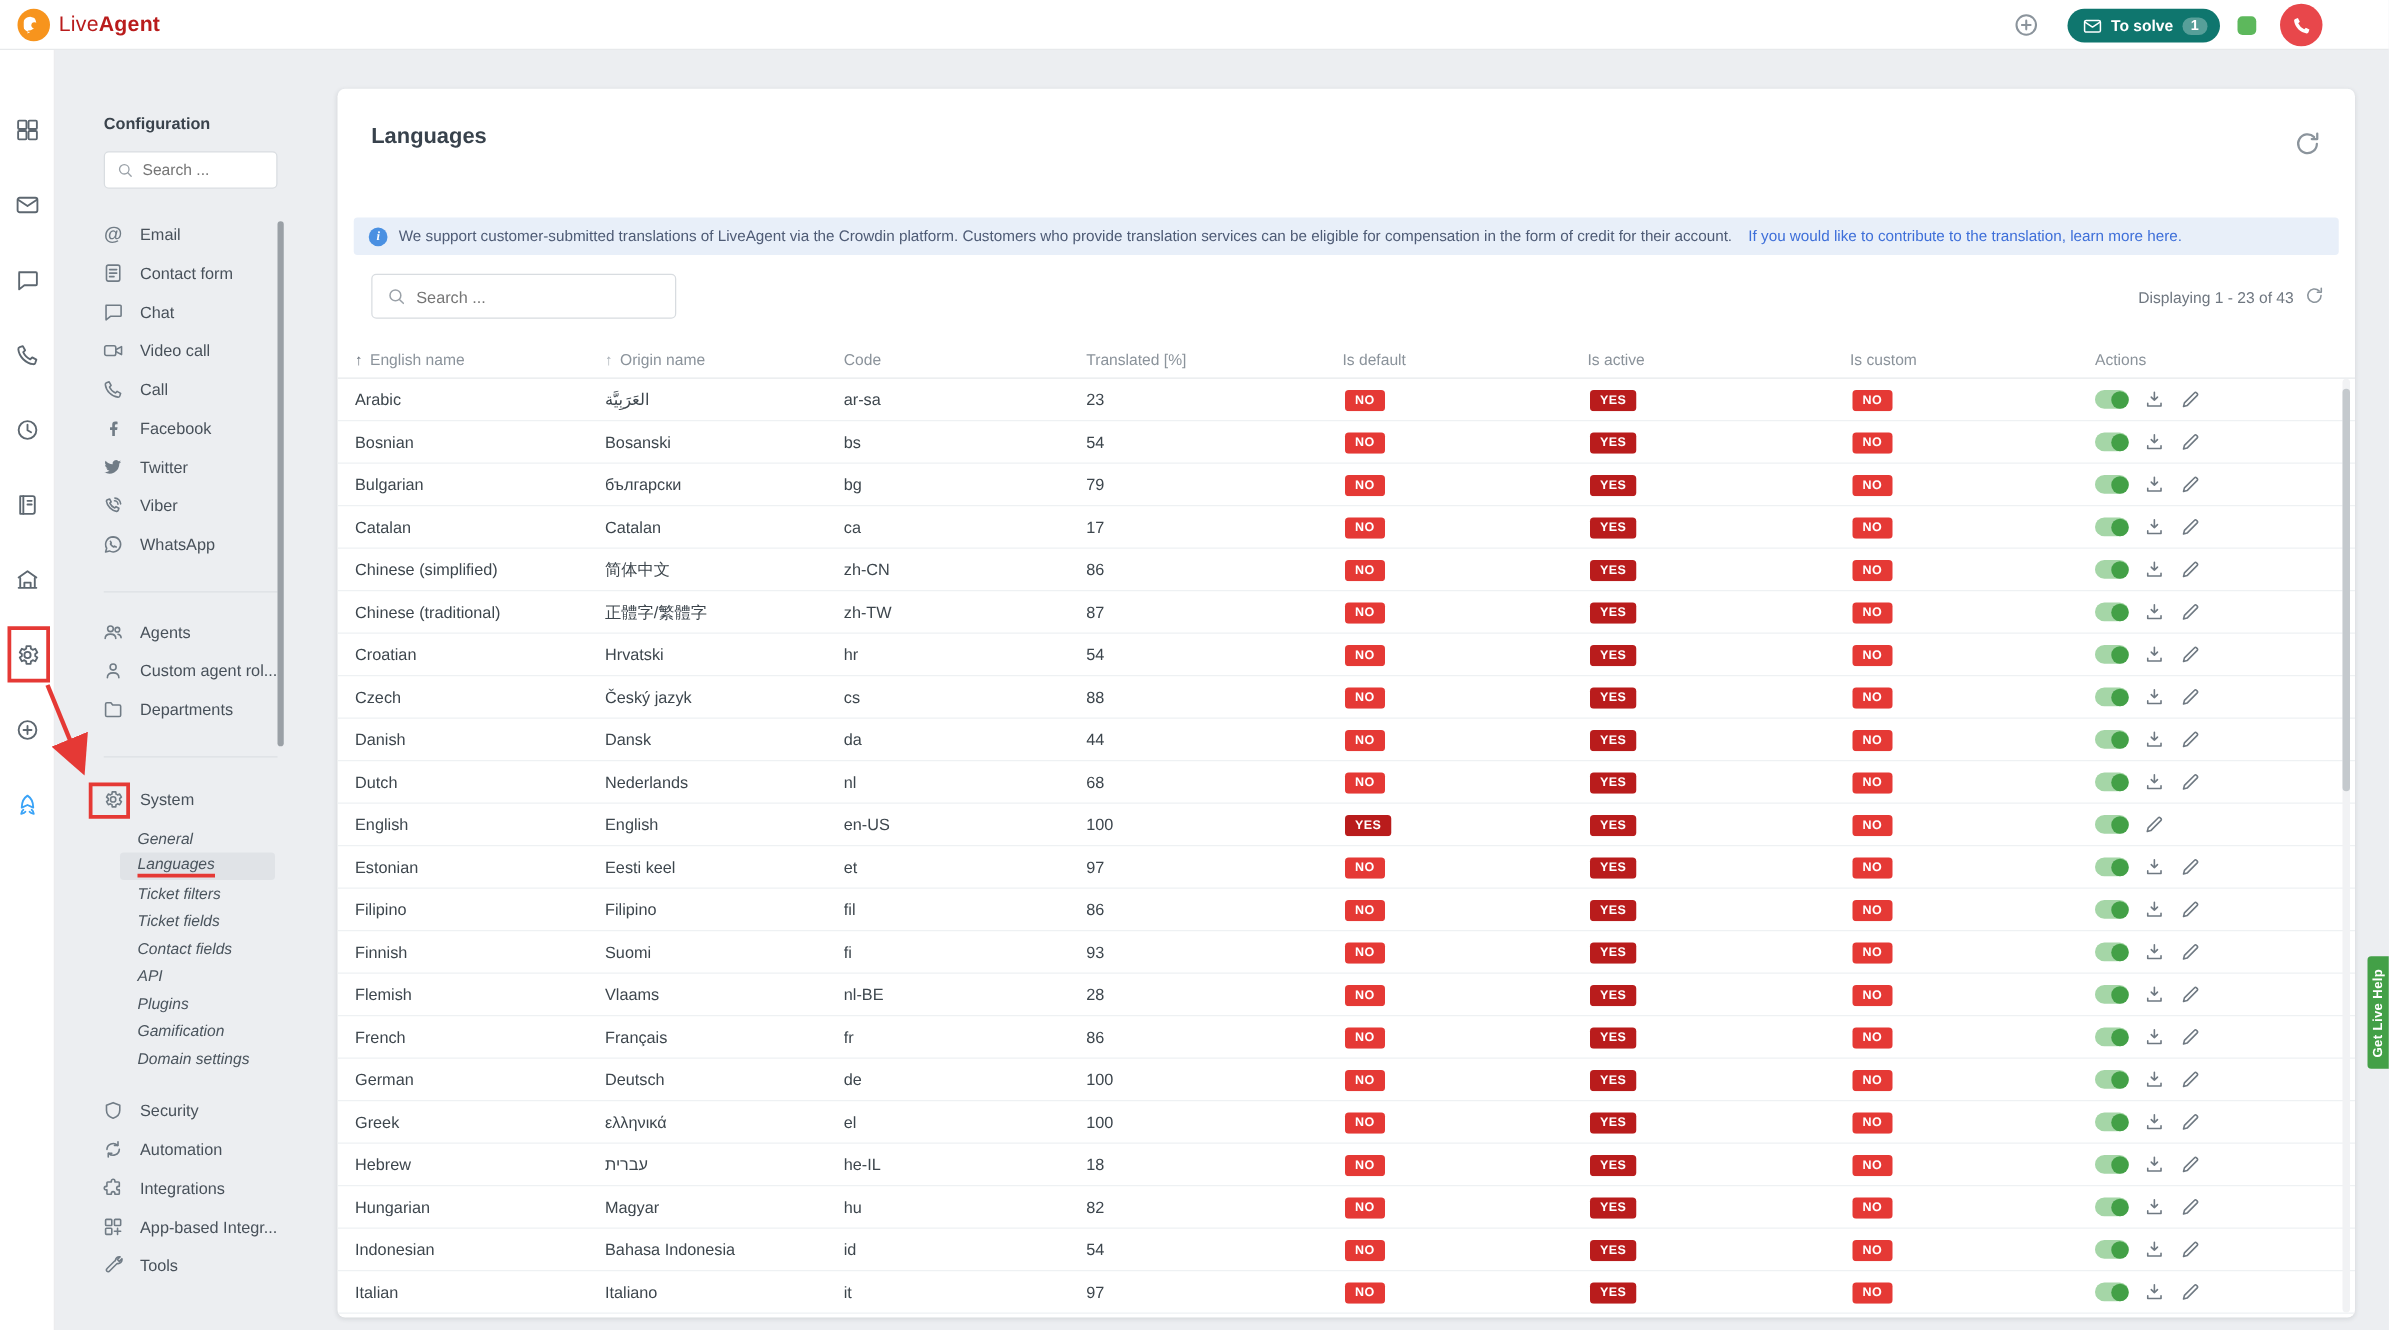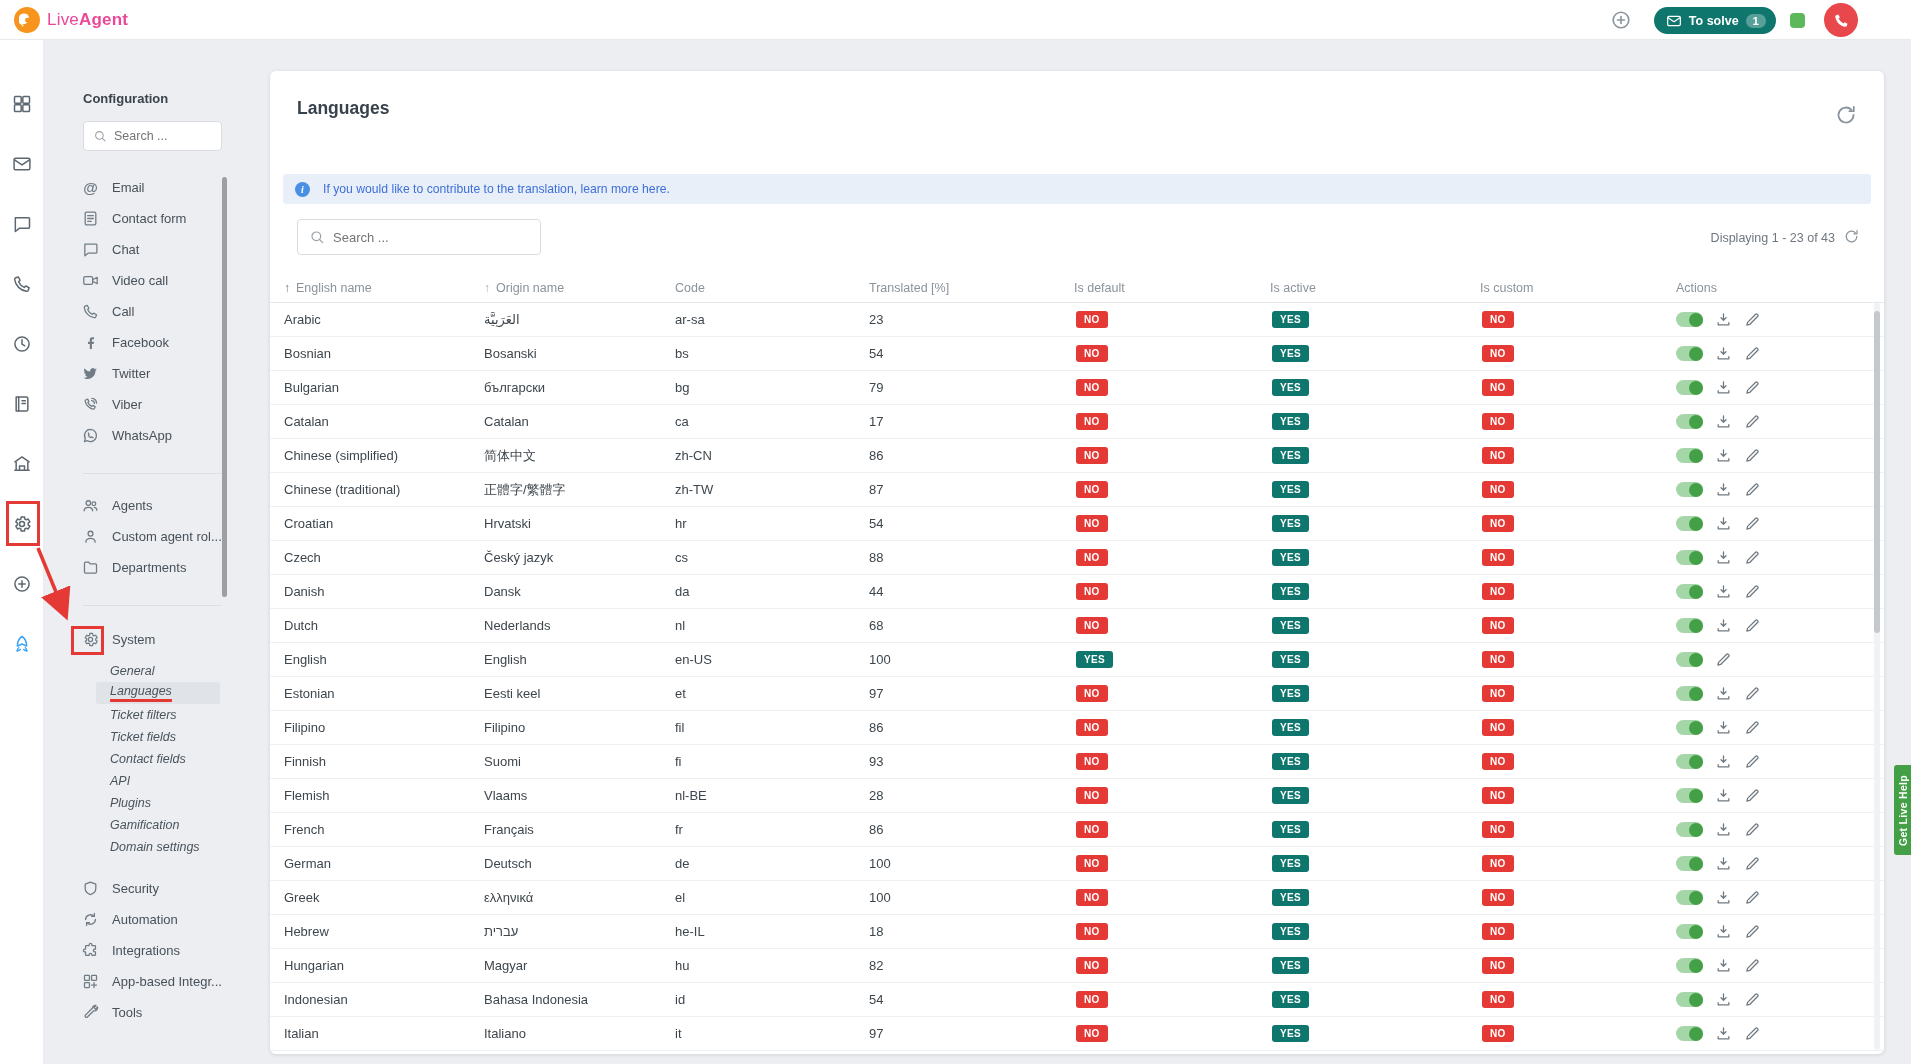--- a/index.html
+++ b/index.html
@@ -7,21 +7,21 @@
   html,body { width:1911px; height:1064px; overflow:hidden; background:#eceef1;
     font-family:"Liberation Sans","DejaVu Sans",sans-serif; }
 
   
   .topbar { position:absolute; left:0; top:0; width:1911px; height:40px; background:#fff;
     border-bottom:1px solid #e7e9eb; z-index:20; }
   .brand { position:absolute; left:14px; top:7px; display:flex; align-items:center; gap:7px; }
   .logo-disc { width:26px; height:26px; border-radius:50%; background:#f7941d; display:flex;
     align-items:center; justify-content:center; }
   .logo-disc svg { width:17px; height:17px; }
-  .brand-text { font-size:17px; color:#ec4899; letter-spacing:.2px; }
+  .brand-text { font-size:17px; color:#b91c1c; letter-spacing:.2px; }
   .brand-text b { font-weight:700; }
   .top-plus { position:absolute; right:279px; top:9px; width:22px; height:22px; color:#8b949c; cursor:pointer; }
   .pill-tosolve { position:absolute; right:135px; top:7px; height:27px; background:#0f766e; border-radius:14px;
     display:flex; align-items:center; gap:7px; padding:0 10px 0 12px; cursor:pointer; color:#fff; }
   .pill-tosolve .ic { width:16px; height:16px; }
   .pill-tosolve .lbl { font-size:12.5px; font-weight:700; }
   .pill-badge { background:rgba(255,255,255,.3); border-radius:9px; padding:1px 7px; font-size:11.5px; font-weight:700; }
   .top-green { position:absolute; right:106px; top:13px; width:15px; height:15px; border-radius:4px;
     background:#5db85c; cursor:pointer; }
   .top-red { position:absolute; right:53px; top:3px; width:34px; height:34px; border-radius:50%;
@@ -88,21 +88,21 @@
   .thead { position:absolute; left:0; right:0; top:202px; height:30px; border-bottom:1px solid #e6e9ec; }
   .th { font-size:12.5px; color:#8b939b; display:flex; align-items:center; gap:6px; white-space:nowrap; }
   .sort { color:#6f7780; font-size:12px; }
   .sort.dim { color:#a9b0b7; }
   .tbody { position:absolute; left:0; right:0; top:232px; bottom:0; overflow:hidden; }
   .trow { height:34px; border-bottom:1px solid #eef1f3; }
   .td { font-size:13px; color:#3d464d; white-space:nowrap; overflow:hidden; }
   .badge { display:inline-block; margin-left:2px; padding:3px 8px; border-radius:3px; font-size:10px;
     font-weight:700; color:#fff; letter-spacing:.3px; }
   .badge.no { background:#e53935; }
-  .badge.yes { background:#0f766e; }
+  .badge.yes { background:#b91c1c; }
   .actions { display:flex; align-items:center; gap:12px; }
   .toggle { width:27px; height:15px; border-radius:8px; background:#a5d6a7; position:relative;
     display:inline-block; cursor:pointer; flex:none; }
   .toggle::after { content:''; position:absolute; right:0; top:.5px; width:14px; height:14px;
     border-radius:50%; background:#43a047; }
   .ic.act { width:17px; height:17px; color:#6f7982; cursor:pointer; flex:none; }
 
   .tbl-scrolltrack { position:absolute; right:4px; top:232px; bottom:4px; width:6px; background:#f1f2f4; border-radius:3px; }
   .tbl-scrollthumb { position:absolute; right:4px; top:240px; width:6px; height:322px; background:#c4c9cd;
     border-radius:3px; cursor:pointer; }
@@ -455,20 +455,21 @@
   <div class="card-title">Languages</div>
   <span class="card-refresh ic">
     <svg viewBox="0 0 24 24">
         <path d="M19.5 12a7.5 7.5 0 1 1-2.2-5.3"></path>
         <path d="M19.8 3.8v4.4h-4.4"></path>
       </svg>
   </span>
 
   <div class="banner">
     <span class="info-icon">i</span>
+    <span class="banner-text">We support customer-submitted translations of LiveAgent via the Crowdin platform. Customers who provide translation services can be eligible for compensation in the form of credit for their account.</span>
     <span class="banner-link">If you would like to contribute to the translation, learn more here.</span>
   </div>
 
   <div class="tbl-search">
     <span class="ic">
       <svg viewBox="0 0 24 24">
           <circle cx="11" cy="11" r="6.5"></circle>
           <path d="M15.8 15.8L20.5 20.5"></path>
         </svg>
     </span>

